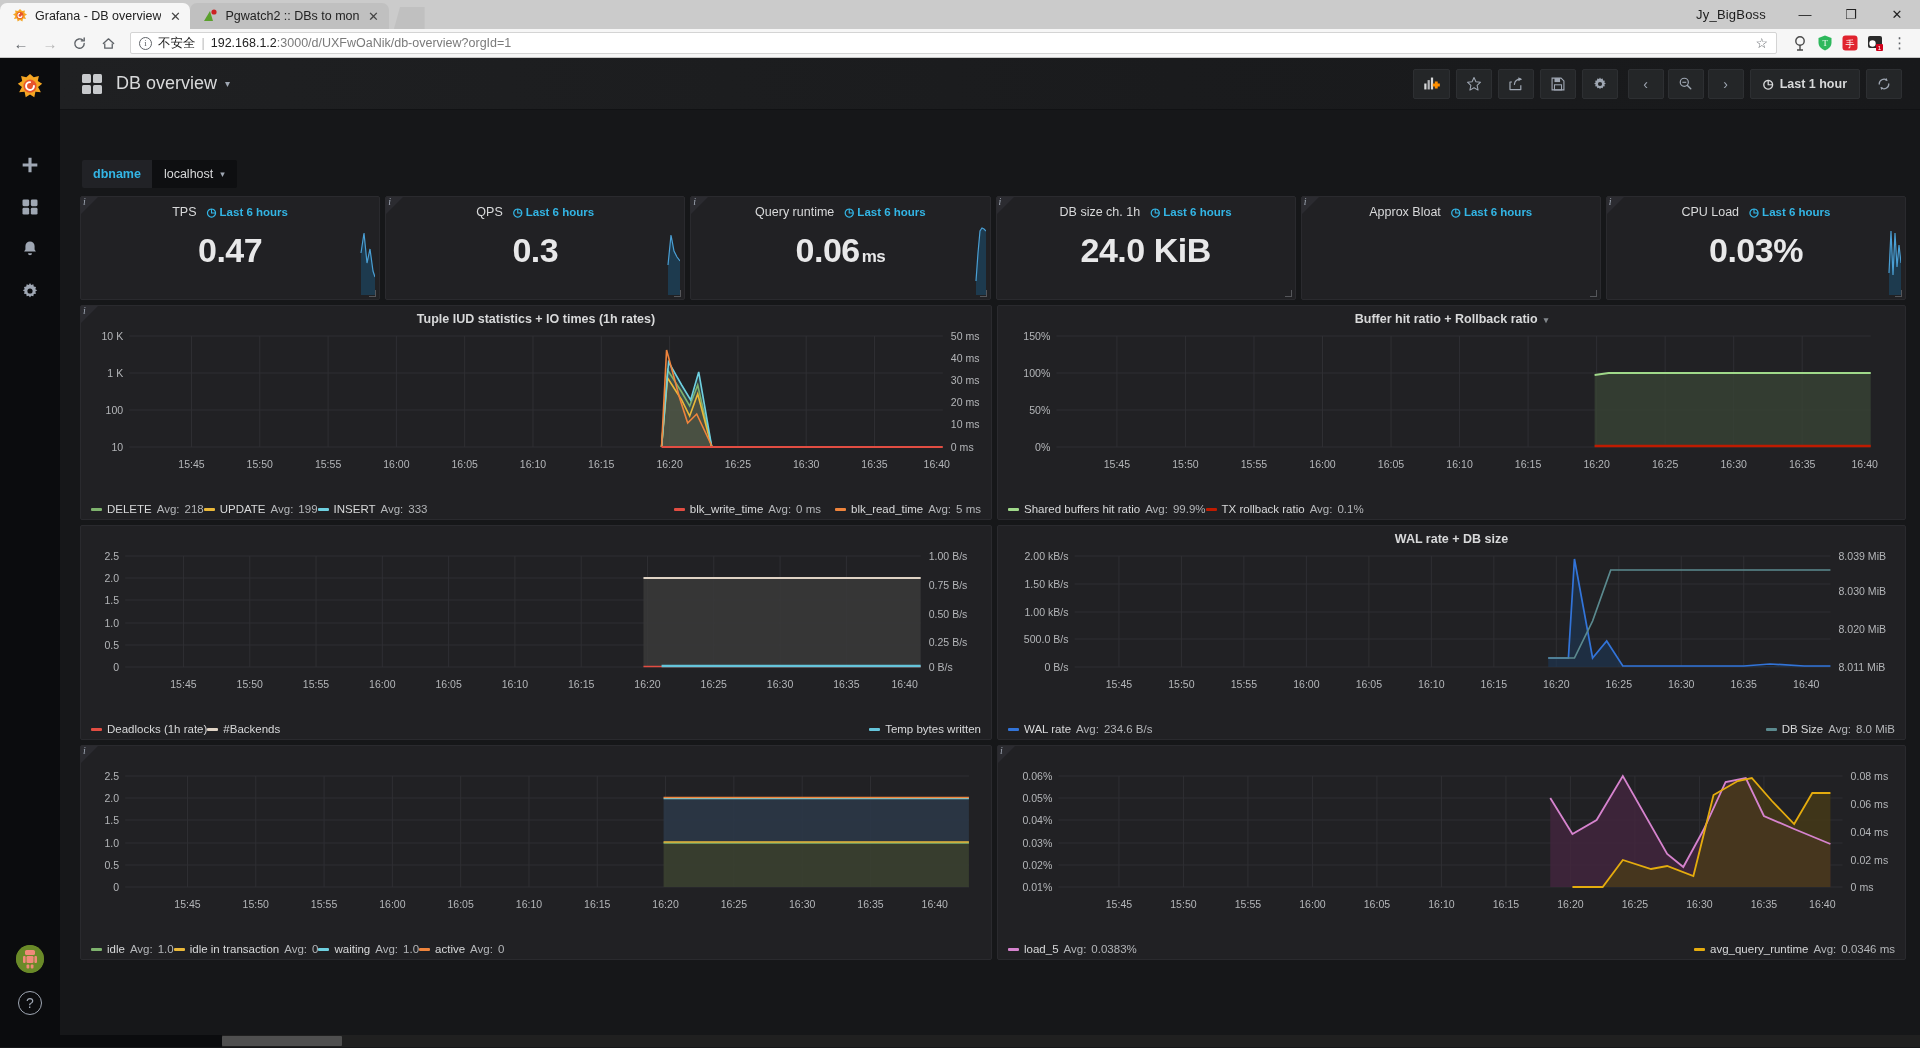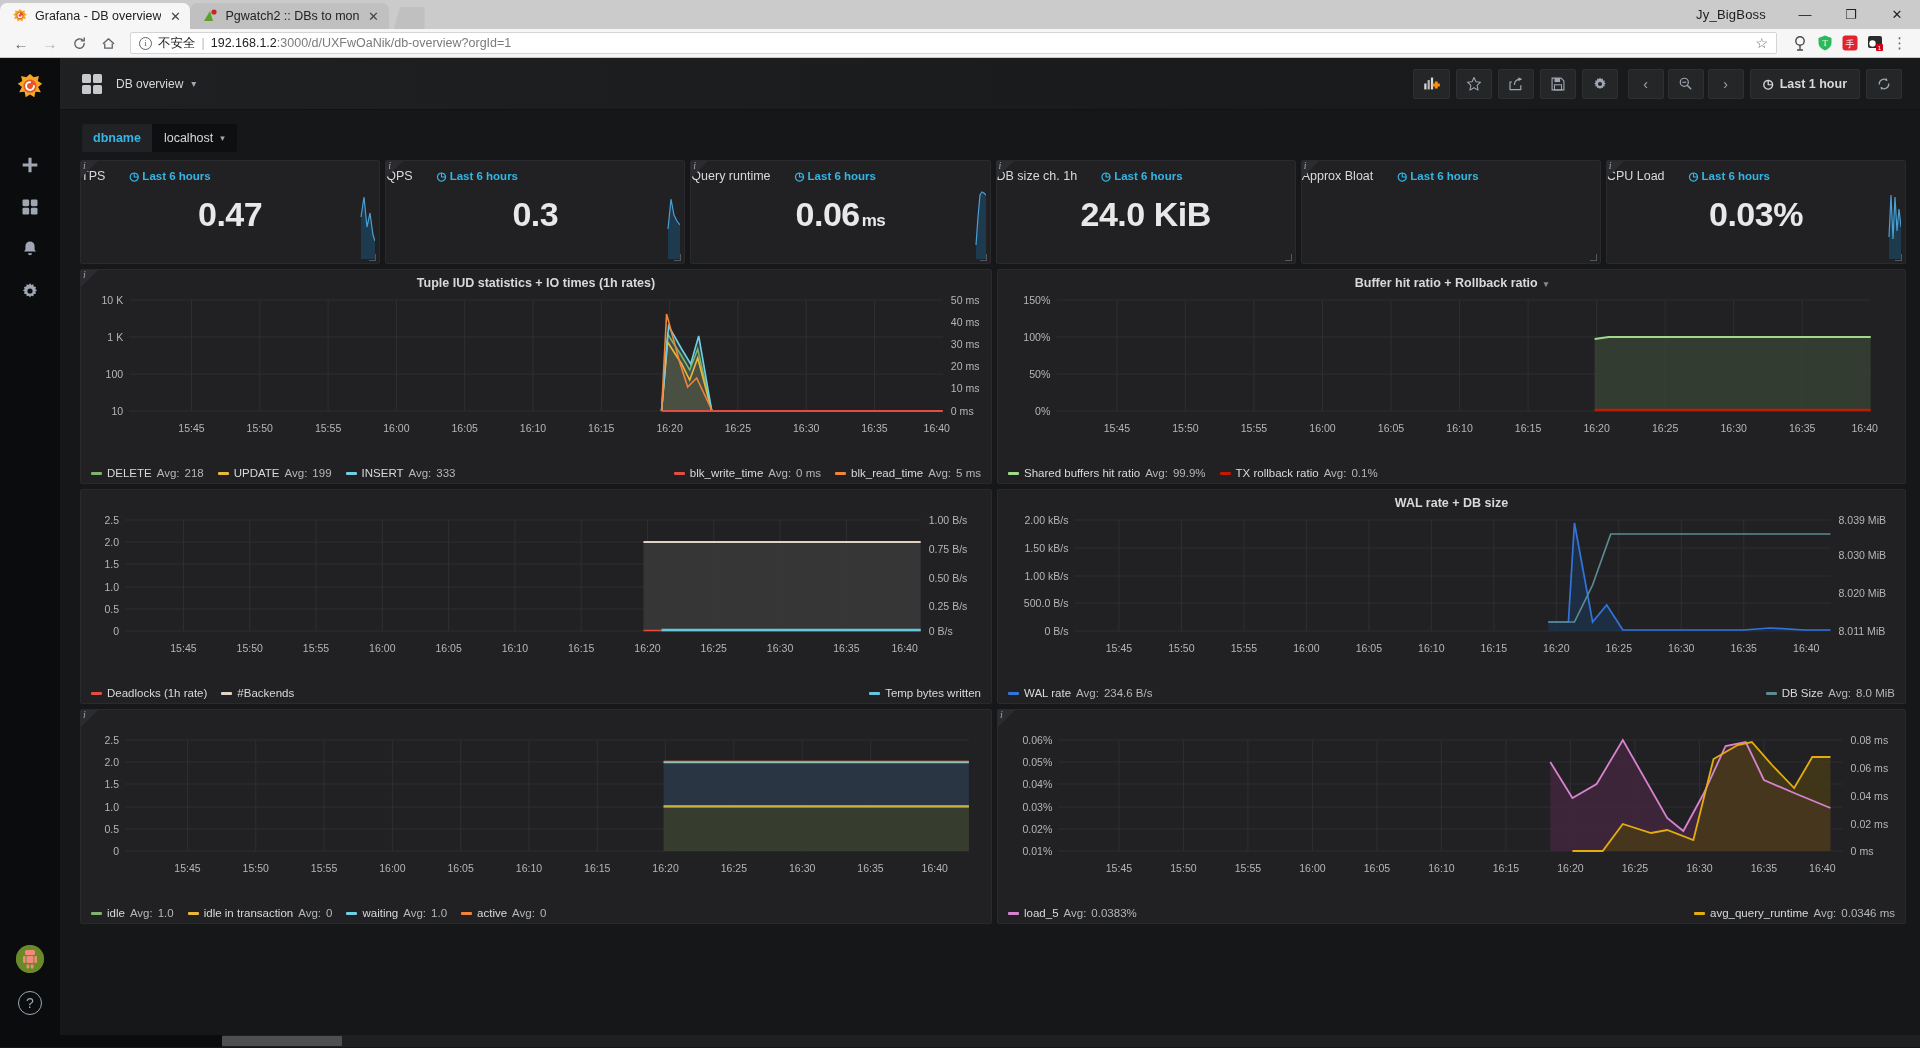--- a/index.html
+++ b/index.html
@@ -85,37 +85,37 @@
   .gf-main { flex: 1; display: flex; flex-direction: column; min-width: 0; }
 
   .gf-navbar {
     height: 52px; display: flex; align-items: center;
     padding: 0 18px 0 22px;
     background: linear-gradient(90deg,#1f2022 0%, #1a1b1d 60%, #18191b 100%);
     border-bottom: 1px solid #111214;
   }
   .dash-icon { width: 20px; height: 20px; margin-right: 14px; display: grid; grid-template-columns: 9px 9px; grid-template-rows: 9px 9px; gap: 2px; }
   .dash-icon i { background: #c7c9cc; border-radius: 1.5px; display: block; }
-  .dash-title { font-size: 12px; color: #d8d9da; font-weight: 400; }
+  .dash-title { font-size: 18px; color: #d8d9da; font-weight: 400; }
   .dash-caret { color: #9fa7b3; font-size: 10px; margin-left: 8px; }
   .nav-right { margin-left: auto; display: flex; align-items: center; gap: 6px; }
   .tool-btn {
     height: 30px; min-width: 36px; padding: 0 9px;
     background: #242628; border: 1px solid #2d2f32; border-radius: 2px;
     display: flex; align-items: center; justify-content: center;
     color: #9fa7b3; font-size: 14px;
   }
   .tool-group { display: flex; gap: 4px; margin-left: 4px; }
   .time-btn {
     height: 30px; padding: 0 12px; background: #242628; border: 1px solid #2d2f32; border-radius: 2px;
     display: flex; align-items: center; gap: 6px; color: #d8d9da; font-size: 12.5px; font-weight: bold;
   }
 
   .gf-subnav { padding: 14px 0 8px 22px; display: flex; align-items: center; }
-  .tmpl-var { display: flex; height: 28px; border-radius: 2px; overflow: hidden; }
+  .tmpl-var { display: flex; height: 28px; border-radius: 2px; overflow: hidden; margin-top: 36px; }
   .tmpl-label { background: #212226; color: #33b5e5; font-size: 12.5px; font-weight: bold; display: flex; align-items: center; padding: 0 11px; }
   .tmpl-value { background: #0e0f11; color: #d8d9da; font-size: 12.5px; display: flex; align-items: center; gap: 7px; padding: 0 12px; }
   .tmpl-caret { font-size: 9px; color: #9fa7b3; }
 
   .gf-dash { padding: 0 14px 0 20px; flex: 1; overflow: hidden; }
 
   
   .row { display: flex; gap: 5px; margin-bottom: 5px; }
 
   .panel {
@@ -123,21 +123,21 @@
     position: relative; border-radius: 2px;
   }
   .panel-info-corner {
     position: absolute; top: 0; left: 0; width: 0; height: 0;
     border-top: 17px solid #2b2b30; border-right: 17px solid transparent;
   }
   .panel-info-i { position: absolute; top: -1px; left: 2px; font-size: 10px; color: #9fa7b3; font-family: "Liberation Serif", serif; font-style: italic; }
 
   
   .stat-panel { flex: 1; height: 104px; overflow: hidden; }
-  .stat-header { display: flex; justify-content: flex-start; align-items: baseline; gap: 24px; padding-top: 8px; }
+  .stat-header { display: flex; justify-content: center; align-items: baseline; gap: 10px; padding-top: 8px; }
   .stat-title { font-size: 12.5px; color: #d8d9da; }
   .stat-time { font-size: 11.5px; color: #33b5e5; font-weight: bold; display: flex; align-items: center; gap: 3px; }
   .stat-value {
     position: absolute; left: 0; right: 0; top: 34px;
     text-align: center; font-size: 34px; color: #e8e8e9; font-weight: bold; letter-spacing: -.5px;
   }
   .stat-value .unit { font-size: 17px; font-weight: bold; margin-left: 2px; }
   .stat-spark { position: absolute; right: 4px; bottom: 4px; width: 42px; height: 72px; }
   .resize-grip { position: absolute; right: 3px; bottom: 2px; width: 7px; height: 7px;
     border-right: 1.5px solid #55565a; border-bottom: 1.5px solid #55565a; }
@@ -147,21 +147,21 @@
   .graph-panel.left { flex: 0 0 912px; }
   .graph-panel.right { flex: 1; }
   .graph-title { text-align: center; font-size: 12.5px; color: #d8d9da; padding-top: 6px; font-weight: 700; }
   .graph-title .caret { color: #82878c; font-size: 9px; margin-left: 6px; }
   .graph-body { position: absolute; left: 0; right: 0; top: 22px; bottom: 26px; }
   .graph-svg { width: 100%; height: 100%; display: block; }
   .legend {
     position: absolute; left: 10px; right: 10px; bottom: 4px;
     display: flex; align-items: center; font-size: 11.5px; color: #d8d9da;
   }
-  .legend-left { display: flex; gap: 14px; align-items: center; }
+  .legend-left { display: flex; align-items: center; }
   .legend-right { margin-left: auto; display: flex; gap: 14px; align-items: center; }
   .lg { display: flex; align-items: center; gap: 5px; white-space: nowrap; }
   .lg-swatch { width: 11px; height: 3px; border-radius: 1px; display: inline-block; }
   .lg-name { color: #d8d9da; }
   .lg-val { color: #b4b6b9; }
 
   
   .status-bar { height: 12px; background: #1b1b1b; position: relative; }
   .status-scroll-track { position: absolute; left: 0; right: 0; bottom: 0; height: 12px; background: #202020; }
   .status-scroll-thumb { position: absolute; left: 222px; bottom: 1px; width: 120px; height: 10px; background: #4f4f4f; border-radius: 1px; }

